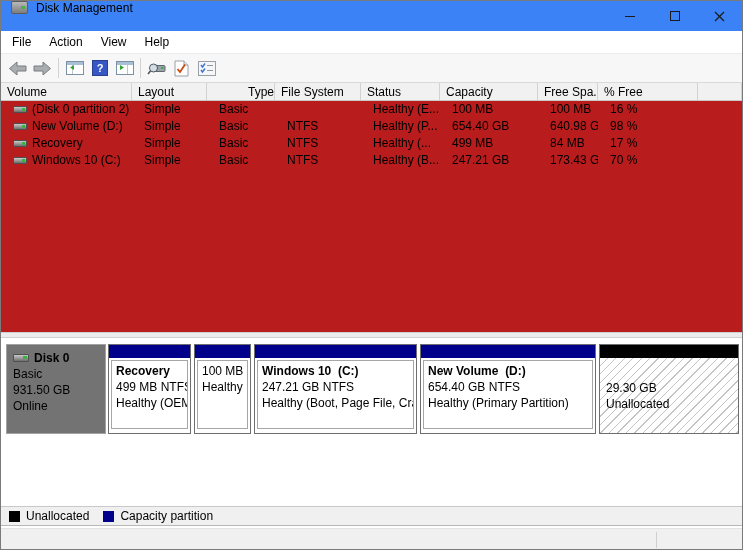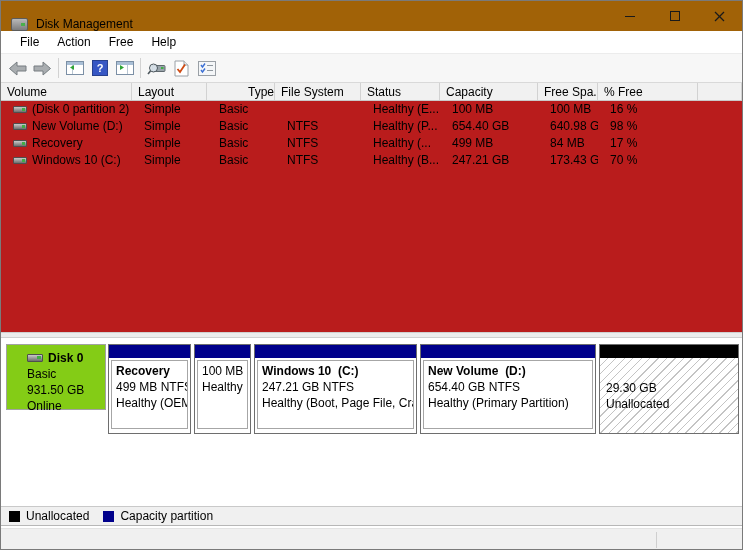--- a/index.html
+++ b/index.html
@@ -3,53 +3,53 @@
 <meta charset="utf-8">
 <style>
   * { margin:0; padding:0; box-sizing:border-box; cursor:default; }
   html,body { background:#fff; }
   .window {
     width:743px; height:550px; border:1px solid #7a7a7a; background:#fff;
     font-family:"Liberation Sans","DejaVu Sans",sans-serif; font-size:12px; color:#000;
     position:relative; overflow:hidden;
   }
   
-  .titlebar { height:30px; display:flex; align-items:flex-end; background:#a16207; }
+  .titlebar { height:30px; display:flex; align-items:flex-start; background:#3b82f6; }
   .app-icon { width:17px; height:13px; margin-left:10px; position:relative;
     background:linear-gradient(#b9b9b9,#7d7d7d); border:1px solid #5c5c5c; border-radius:2px; }
   .app-icon::after { content:""; position:absolute; right:2px; top:4px; width:4px; height:3px; background:#49b04c; }
   .title-text { margin-left:8px; font-size:12px; }
   .win-controls { margin-left:auto; display:flex; height:100%; }
   .win-btn { width:45px; height:100%; display:flex; align-items:center; justify-content:center; }
   .glyph-min { width:10px; height:1px; background:#1a1a1a; }
   .glyph-max { width:10px; height:10px; border:1px solid #1a1a1a; }
   
-  .menubar { height:22px; display:flex; align-items:center; background:#fff; padding-left:2px;margin-left:8px; }
+  .menubar { height:22px; display:flex; align-items:center; background:#fff; padding-left:2px; }
   .menu-item { padding:3px 9px; }
   
   .toolbar { height:30px; background:#f7f7f7; border-top:1px solid #ececec; border-bottom:1px solid #d9d9d9;
     display:flex; align-items:center; padding-left:4px; }
   .tb-btn { width:25px; height:24px; display:flex; align-items:center; justify-content:center; }
   .tb-sep { width:1px; height:20px; background:#d2d2d2; margin:0 3px; }
   
   .listview { height:249px; background:#b91c1c; overflow:hidden; }
   .lv-header { height:18px; display:flex; background:#f1f1f1; border-bottom:1px solid #c9c9c9; }
   .hcell { border-right:1px solid #d2d2d2; display:flex; align-items:center; padding-left:6px; overflow:hidden; white-space:nowrap; }
   .hfill { flex:1; }
   .lrow { height:17px; display:flex; align-items:center; }
   .lcell { height:17px; line-height:17px; padding-left:12px; overflow:hidden; white-space:nowrap; display:flex; align-items:center; }
   .vol-icon { width:14px; height:7px; background:linear-gradient(#c9c9c9,#6e6e6e); border:1px solid #4f4f4f;
     border-radius:1px; margin-right:5px; position:relative; flex:0 0 auto; }
   .vol-icon::after { content:""; position:absolute; right:1px; top:1px; width:3px; height:3px; background:#3fae46; }
   
   .splitter { height:6px; background:#ececec; border-top:1px solid #cfcfcf; border-bottom:1px solid #cfcfcf; }
   
   .diskarea { height:168px; background:#fff; position:relative; }
-  .disk-panel { position:absolute; left:5px; top:6px; width:100px; height:66px;
-    background:#84cc16; border:1px solid #a2a2a2; padding:5px 20px; line-height:16px; }
+  .disk-panel { position:absolute; left:5px; top:6px; width:100px; height:90px;
+    background:#737373; border:1px solid #a2a2a2; padding:5px 6px; line-height:16px; }
   .disk-title { font-weight:bold; display:flex; align-items:center; gap:5px; }
   .disk-icon { width:16px; height:8px; background:linear-gradient(#c9c9c9,#6e6e6e); border:1px solid #4f4f4f;
     border-radius:1px; position:relative; flex:0 0 auto; }
   .disk-icon::after { content:""; position:absolute; right:1px; top:1px; width:4px; height:3px; background:#3fae46; }
   .parts { position:absolute; left:107px; top:6px; display:flex; }
   .part { height:90px; background:#fff; border:1px solid #6e6e6e; margin-right:3px; position:relative; }
   .part:last-child { margin-right:0; }
   .band { height:13px; }
   .part.primary .band { background:#00008b; }
   .part.unallocated .band { background:#000; }
@@ -90,21 +90,21 @@
             <line x1="1" y1="1" x2="10" y2="10" stroke="#1a1a1a" stroke-width="1.2"></line>
             <line x1="10" y1="1" x2="1" y2="10" stroke="#1a1a1a" stroke-width="1.2"></line>
           </svg>
       </div>
     </div>
   </div>
 
   <div class="menubar">
       <span class="menu-item">File</span>
       <span class="menu-item">Action</span>
-      <span class="menu-item">Free</span>
+      <span class="menu-item">View</span>
       <span class="menu-item">Help</span>
     </div>
 
   <div class="toolbar">
     <div class="tb-btn">
       <svg width="19" height="15">
           <path d="M9 1 L1.5 7.5 L9 14 L9 10 L18 10 L18 5 L9 5 Z" fill="#a9adb0" stroke="#767d81"></path>
         </svg>
     </div>
     <div class="tb-btn">

